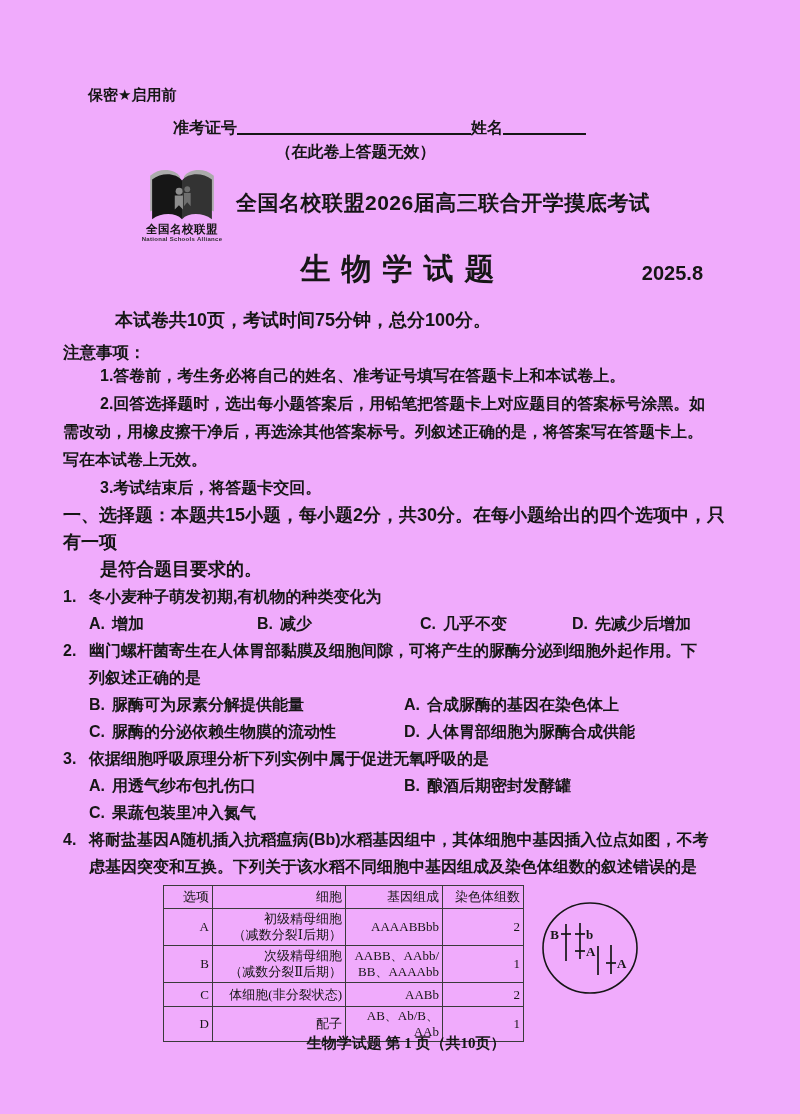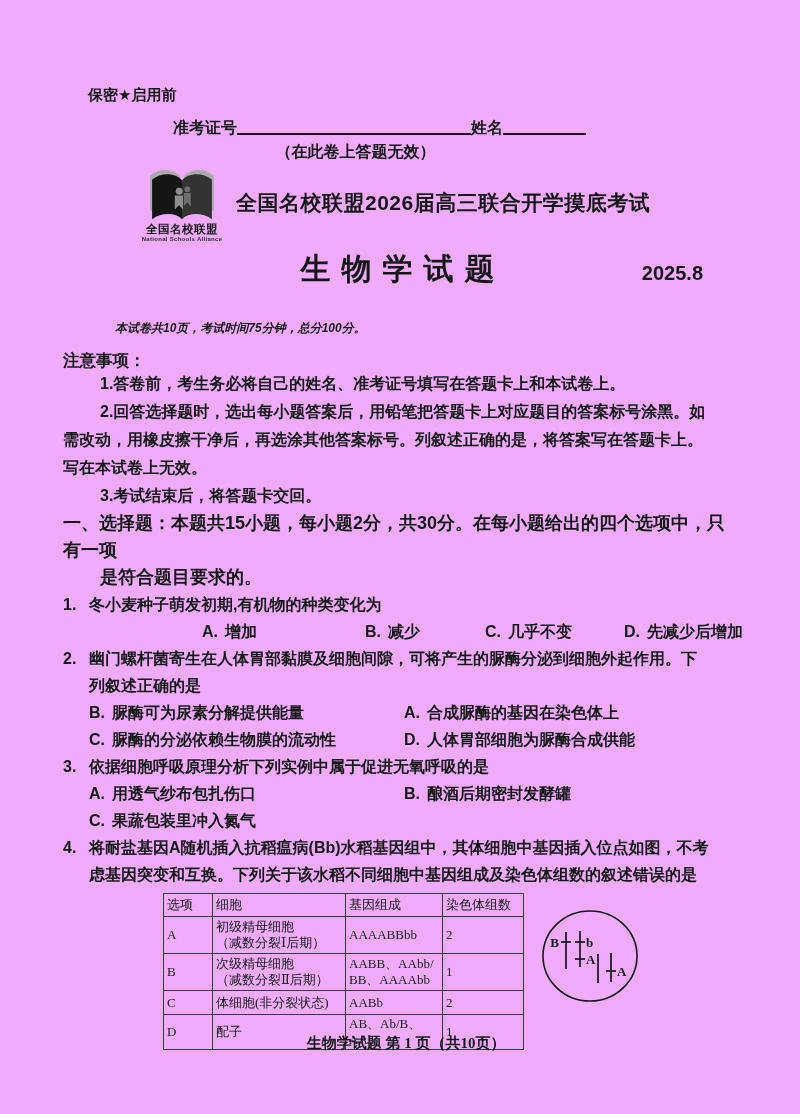--- a/index.html
+++ b/index.html
@@ -25,40 +25,40 @@
   .logo { width:88px; text-align:center; }
   .logo svg { display:block; margin:0 auto; }
   .logo-cn { font-size:11.5px; font-weight:800; line-height:12px; letter-spacing:0.5px; }
   .logo-en { font-size:6px; font-weight:700; line-height:8px; color:#2e2e2e; letter-spacing:0.3px; }
   .league-title { margin-left:10px; margin-top:20px; font-size:21px; font-weight:800; letter-spacing:0.5px; }
 
   .title-row { position:relative; margin-top:4px; text-align:center; height:42px; }
   .main-title { display:inline-block; font-size:30px; font-weight:800; letter-spacing:11px; line-height:40px; }
   .title-date { position:absolute; right:40px; top:13px; font-size:20px; font-weight:700; }
 
-  .intro { margin-top:27px; margin-left:52px; font-size:12px; line-height:20px;font-style:italic; }
+  .intro { margin-top:19px; margin-left:52px; font-size:18px; line-height:20px; }
   .notice-title { margin-top:12px; font-size:16.5px; line-height:20px; }
   .note-line { font-size:16px; line-height:28px; }
   .indent { padding-left:37px; }
 
   .section-heading { margin-top:0; font-size:18px; line-height:27px; }
   .section-line2 { padding-left:37px; }
 
   .question { position:relative; padding-left:26px; font-size:16px; line-height:27px; }
   .qnum { position:absolute; left:0; top:0; }
   .opt-label { margin-right:7px; }
-  .options-4 { display:grid; grid-template-columns:168px 163px 152px auto; padding-left:26px; font-size:16px; line-height:27px;text-align:right; }
+  .options-4 { display:grid; grid-template-columns:168px 163px 152px auto; padding-left:26px; font-size:16px; line-height:27px; }
   .options-2 { display:grid; grid-template-columns:315px auto; padding-left:26px; font-size:16px; line-height:27px; }
 
   .q4-visual { position:relative; height:152px; margin-top:5px; }
   .q4-table {
     position:absolute; left:100px; top:0;
     border-collapse:collapse;
     font-family:"Liberation Serif","DejaVu Serif",serif;
-    font-size:13px; font-weight:400; text-align:left; color:#161616;
+    font-size:13px; font-weight:400; text-align:right; color:#161616;
   }
   .q4-table th, .q4-table td { border:1.5px solid #3a3a3a; padding:1px 3px; line-height:16px; font-weight:400; }
   .q4-table tr.rh23 > * { height:23px; }
   .q4-table tr.rh37 > * { height:37px; }
   .q4-table tr.rh24 > * { height:24px; }
   .q4-table tr.rh19 > * { height:19px; }
   .cell-figure { position:absolute; left:478px; top:16px; }
   .cell-figure line { stroke:#161616; stroke-width:1.7; }
   .cell-figure ellipse { fill:none; stroke:#161616; stroke-width:1.6; }
   .cell-figure text { font-family:"Liberation Serif","DejaVu Serif",serif; font-size:13px; fill:#161616; }

